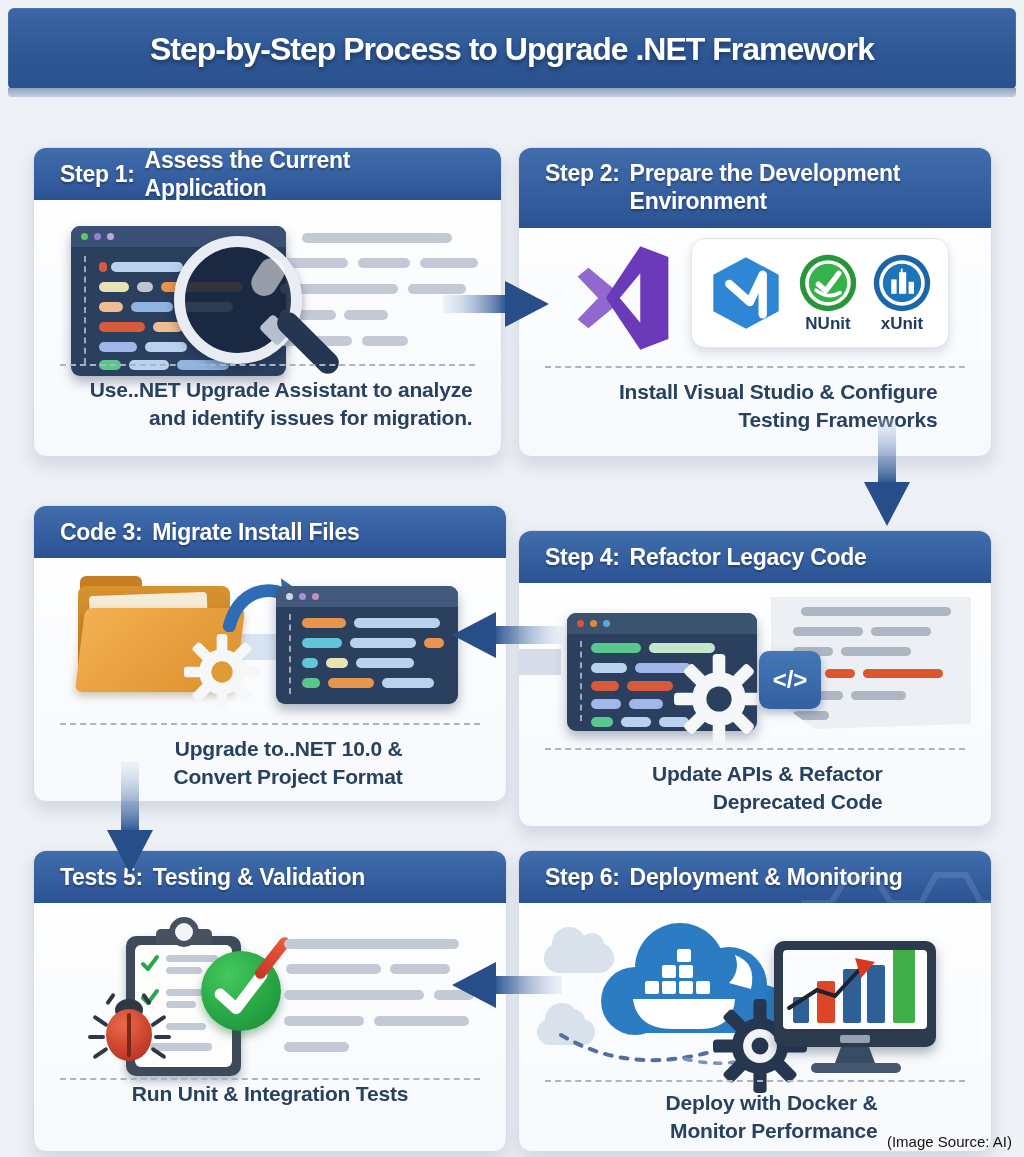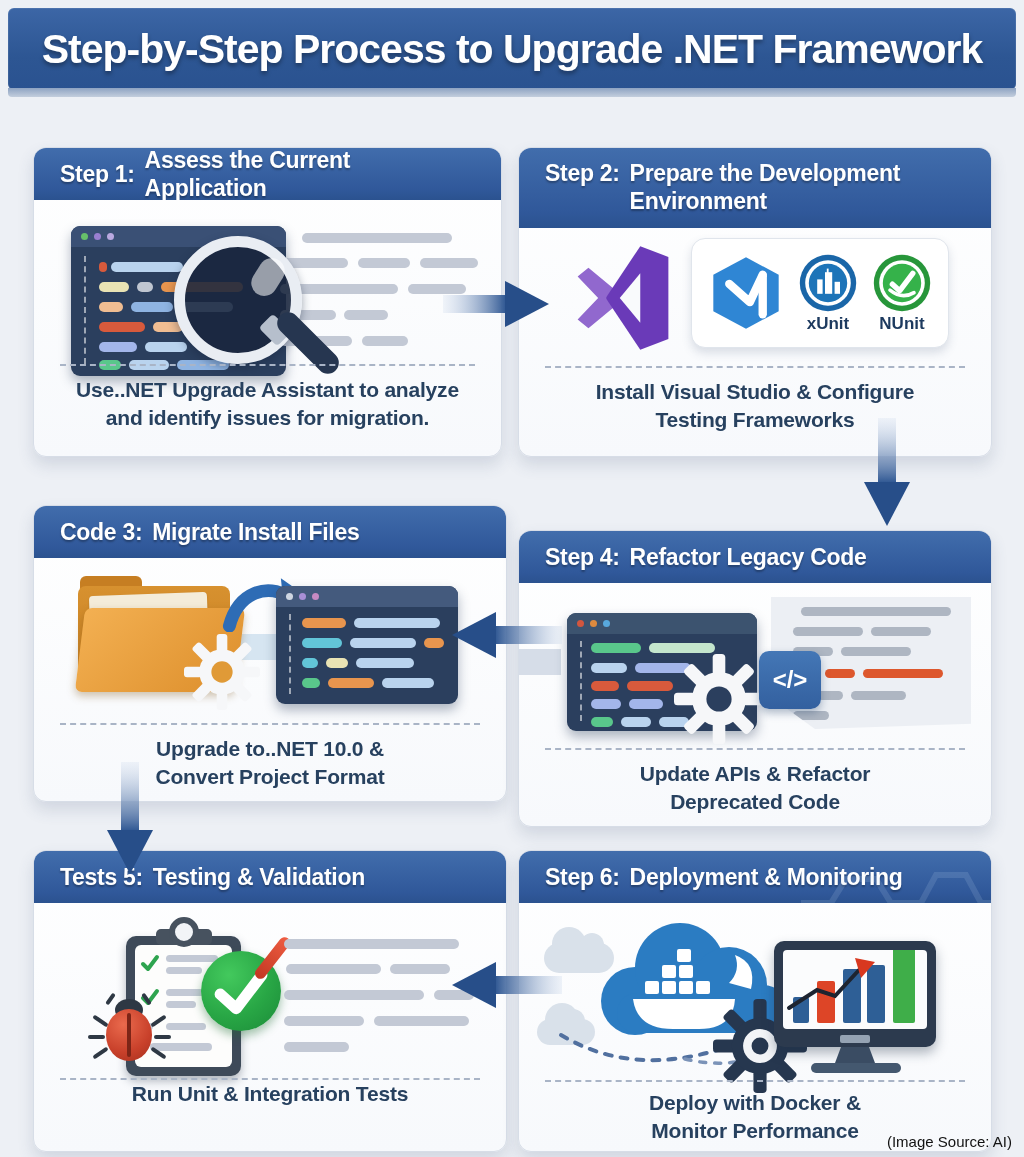--- a/index.html
+++ b/index.html
@@ -14,21 +14,21 @@
     background:linear-gradient(180deg,#3c66a6 0%,#2d5693 60%,#2a5290 100%);
     border-radius:6px;display:flex;align-items:center;justify-content:center;
     box-shadow:inset 0 0 0 1px rgba(255,255,255,.08);
   }
   .banner-strip{
     position:absolute;left:8px;right:8px;top:88px;height:9px;
     background:linear-gradient(180deg,#8ea3c2,#c3cedd);
     border-radius:0 0 4px 4px;
   }
   .banner h1{
-    margin:0;color:#fff;font-size:41px;font-weight:bold;letter-spacing:-1px;
+    margin:0;color:#fff;font-size:32px;font-weight:bold;letter-spacing:-1px;
     text-shadow:0 3px 4px rgba(0,0,0,.35);white-space:nowrap;
   }
   
   .card{
     position:absolute;background:linear-gradient(180deg,#ffffff,#f7f9fc);
     border:1px solid #d7dde7;border-radius:13px;
     box-shadow:0 8px 16px rgba(60,80,120,.16);
   }
   .card-header{
     position:absolute;left:0;right:0;top:0;height:52px;
@@ -38,21 +38,21 @@
   }
   .card-header.tall{height:80px;align-items:flex-start;padding-top:11px;}
   .step-label,.step-title{
     color:#fff;font-size:23px;font-weight:bold;letter-spacing:-.3px;
     text-shadow:0 2px 2px rgba(0,0,0,.3);line-height:1.22;
   }
   .step-label{white-space:nowrap;}
   .divider{position:absolute;left:26px;right:26px;border-top:2px dashed #a9b4c6;}
   .caption{
     position:absolute;left:0;right:0;display:flex;justify-content:center;
-    text-align:center;color:#27415f;font-weight:bold;font-size:21px;line-height:1.32;
+    text-align:right;color:#27415f;font-weight:bold;font-size:21px;line-height:1.32;
     letter-spacing:-.2px;
   }
   .caption span{display:block;}
   
   .codewin{position:absolute;background:#2b3f5e;border-radius:9px;box-shadow:0 6px 12px rgba(30,50,80,.35);overflow:hidden;}
   .codebar{position:absolute;left:0;right:0;top:0;height:21px;background:#3a5075;display:flex;align-items:center;gap:6px;padding-left:10px;}
   .dot{width:7px;height:7px;border-radius:50%;display:block;}
   .gutter{position:absolute;left:13px;top:30px;bottom:12px;border-left:2px dashed rgba(255,255,255,.55);}
   .cl{position:absolute;height:10px;border-radius:5px;}
   .c-lblue{background:#b9d3ee}.c-blue{background:#8fb4e2}.c-orange{background:#e8954e}
@@ -183,39 +183,39 @@
     <polygon fill="#f9fafc" points="66,27 47,50 66,73"></polygon>
   </svg>
   <div class="toolbox" style="left:172px;top:90px;width:256px;height:108px;">
     <svg width="76" height="76" viewBox="0 0 100 100">
       <polygon fill="#2f86d4" points="50,3 93,26 93,74 50,97 7,74 7,26"></polygon>
       <polyline points="28,38 55,62 72,26" fill="none" stroke="#fff" stroke-width="11" stroke-linecap="round" stroke-linejoin="round"></polyline>
       <line x1="72" y1="28" x2="72" y2="78" stroke="#fff" stroke-width="11" stroke-linecap="round"></line>
     </svg>
     <div class="tool">
       <svg width="60" height="60" viewBox="0 0 100 100">
+        <circle cx="50" cy="50" r="47" fill="#27963a"></circle>
+        <circle cx="50" cy="50" r="38" fill="#fff"></circle>
+        <circle cx="50" cy="50" r="32" fill="#35b24a"></circle>
+        <polyline points="34,52 46,63 68,34" fill="none" stroke="#fff" stroke-width="9" stroke-linecap="round" stroke-linejoin="round"></polyline>
+        <path d="M30 62 q20 16 40 4" fill="none" stroke="#fff" stroke-width="6" stroke-linecap="round"></path>
+      </svg>
+      <span class="tool-label">NUnit</span>
+    </div>
+    <div class="tool">
+      <svg width="60" height="60" viewBox="0 0 100 100">
         <circle cx="50" cy="50" r="47" fill="#1a66a8"></circle>
         <circle cx="50" cy="50" r="38" fill="#fff"></circle>
         <circle cx="50" cy="50" r="32" fill="#1d74b8"></circle>
         <rect x="32" y="44" width="9" height="24" fill="#fff"></rect>
         <rect x="45" y="32" width="12" height="36" fill="#fff"></rect>
         <rect x="61" y="48" width="9" height="20" fill="#fff"></rect>
         <rect x="48" y="26" width="3" height="8" fill="#fff"></rect>
       </svg>
       <span class="tool-label">xUnit</span>
-    </div>
-    <div class="tool">
-      <svg width="60" height="60" viewBox="0 0 100 100">
-        <circle cx="50" cy="50" r="47" fill="#27963a"></circle>
-        <circle cx="50" cy="50" r="38" fill="#fff"></circle>
-        <circle cx="50" cy="50" r="32" fill="#35b24a"></circle>
-        <polyline points="34,52 46,63 68,34" fill="none" stroke="#fff" stroke-width="9" stroke-linecap="round" stroke-linejoin="round"></polyline>
-        <path d="M30 62 q20 16 40 4" fill="none" stroke="#fff" stroke-width="6" stroke-linecap="round"></path>
-      </svg>
-      <span class="tool-label">NUnit</span>
     </div>
   </div>
   <div class="divider" style="top:218px;"></div>
   <div class="caption" style="top:230px;">
     <span style="max-width:365px;">Install Visual Studio &amp; Configure Testing Frameworks</span>
   </div>
 </div>
 
 <div class="card" style="left:33px;top:505px;width:472px;height:295px;">
   <div class="card-header">

